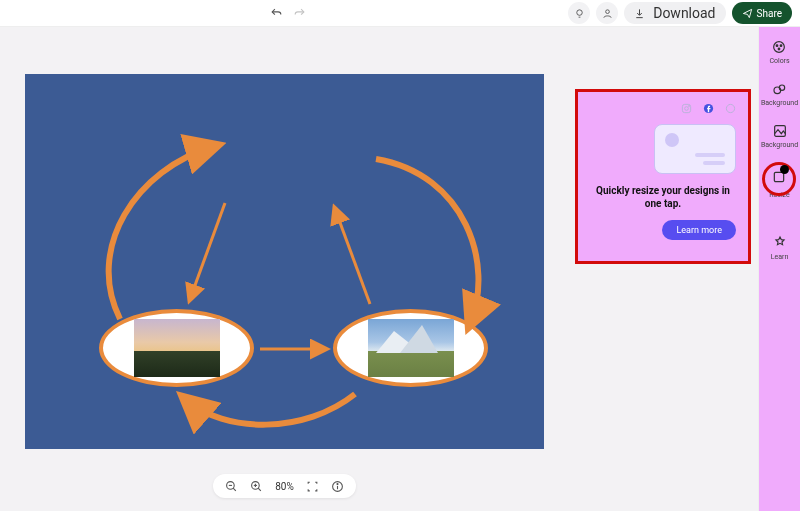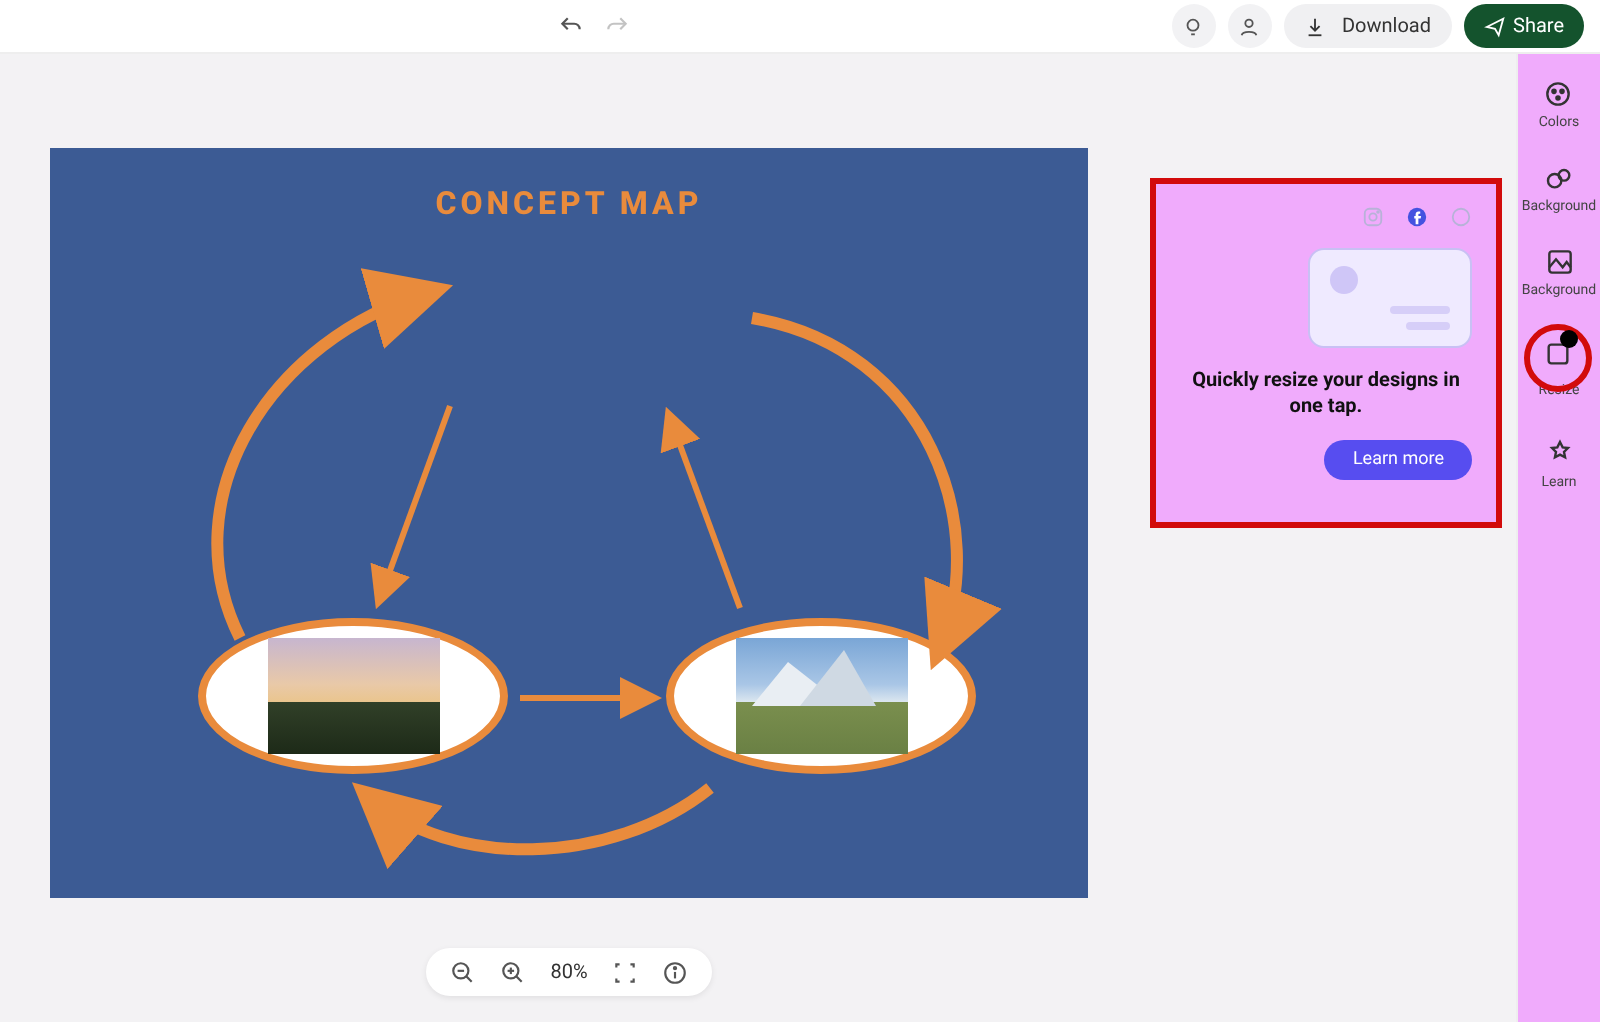--- a/index.html
+++ b/index.html
@@ -3,21 +3,21 @@
 <meta charset="utf-8">
 <style>
   *{box-sizing:border-box;margin:0;padding:0;font-family:-apple-system,BlinkMacSystemFont,"Segoe UI",Roboto,Arial,sans-serif;}
   body{width:800px;height:511px;overflow:hidden;background:#f5f5f5;}
   
   .topbar{height:27px;background:#fff;display:flex;align-items:center;padding:0 8px;border-bottom:1px solid #eee;}
   .tb-center{flex:1;display:flex;justify-content:center;align-items:center;gap:10px;color:#555;font-size:13px;}
   .tb-center span{cursor:pointer;display:inline-flex;align-items:center;}
   .tb-right{display:flex;align-items:center;gap:6px;}
   .circ-btn{width:22px;height:22px;border-radius:50%;background:#f2f2f4;display:flex;align-items:center;justify-content:center;color:#444;cursor:pointer;font-size:11px;}
-  .dl-btn{height:22px;border-radius:11px;background:#f0f0f2;display:flex;align-items:center;gap:8px;padding:0 10px;font-size:10px;color:#333;cursor:pointer;}
+  .dl-btn{height:22px;border-radius:11px;background:#f0f0f2;display:flex;align-items:center;gap:8px;padding:0 10px;font-size:14px;color:#333;cursor:pointer;}
   .share-btn{height:22px;border-radius:11px;background:#14532d;color:#fff;display:flex;align-items:center;gap:4px;padding:0 10px;font-size:10px;cursor:pointer;}
   
   .sidebar{position:absolute;right:0;top:27px;bottom:0;width:42px;background:#f0abfc;border-left:1px solid #eee;display:flex;flex-direction:column;align-items:center;padding-top:12px;gap:16px;}
   .sb-item{display:flex;flex-direction:column;align-items:center;gap:2px;color:#333;cursor:pointer;position:relative;}
   .sb-item svg{width:16px;height:16px;}
   .sb-label{font-size:7px;color:#444;}
   .resize-ring{position:absolute;width:34px;height:34px;border:3px solid #d20b0b;border-radius:50%;top:-7px;left:50%;transform:translateX(-50%);}
   .resize-dot{position:absolute;width:9px;height:9px;background:#000;border-radius:50%;top:-4px;right:-2px;}
   
   .workspace{position:absolute;left:0;right:42px;top:27px;bottom:0;background:#f3f2f4;}
@@ -118,42 +118,41 @@
       </svg>
     <span class="sb-label">Background</span>
   </div>
   <div class="sb-item">
     <svg viewBox="0 0 24 24" fill="none" stroke="#333" stroke-width="1.8">
         <rect x="4" y="4" width="16" height="16" rx="2"></rect>
         <path d="M4 16l5-6 5 6 3-4 3 4"></path>
       </svg>
     <span class="sb-label">Background</span>
   </div>
-  <div class="sb-item" style="margin-top:4px;margin-bottom:4px;">
+  <div class="sb-item" style="margin-top:4px;margin-bottom:20px;">
     <div class="resize-ring"></div>
     <div style="position:relative">
       <svg viewBox="0 0 24 24" fill="none" stroke="#333" stroke-width="1.8">
           <rect x="5" y="5" width="14" height="14" rx="2"></rect>
         </svg>
       <div class="resize-dot"></div>
     </div>
     <span class="sb-label">Resize</span>
   </div>
   <div class="sb-item">
     <svg viewBox="0 0 24 24" fill="none" stroke="#333" stroke-width="1.8">
         <path d="M12 3l2 4 4 .5-3 3 .8 4-3.8-2-3.8 2 .8-4-3-3 4-.5z"></path>
       </svg>
     <span class="sb-label">Learn</span>
   </div>
 </div>
 
 <div class="workspace">
 
   <div class="canvas">
-    <div class="cm-title">CONCEPT MAP</div>
 
     <div class="node leftn">
       <div class="thumb sunset"></div>
     </div>
     <div class="node rightn">
       <div class="thumb mtn"></div>
     </div>
 
     <svg class="arrows" viewBox="0 0 519 375">
       <defs>

